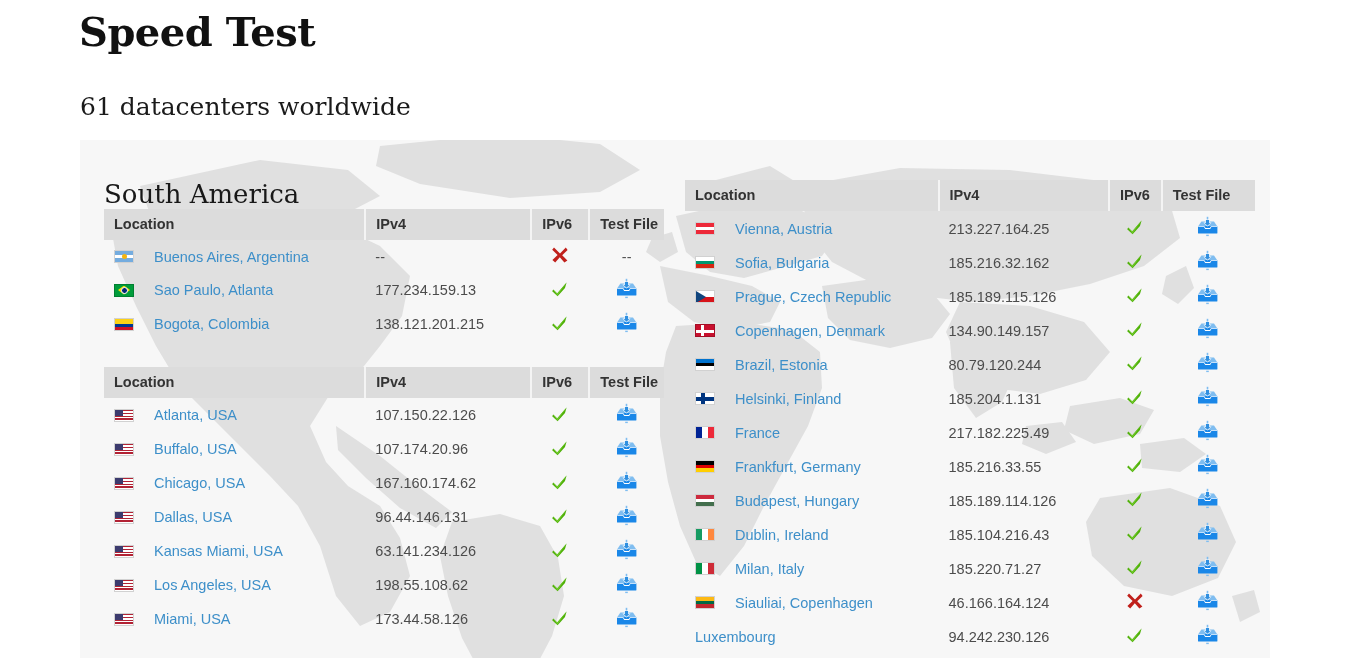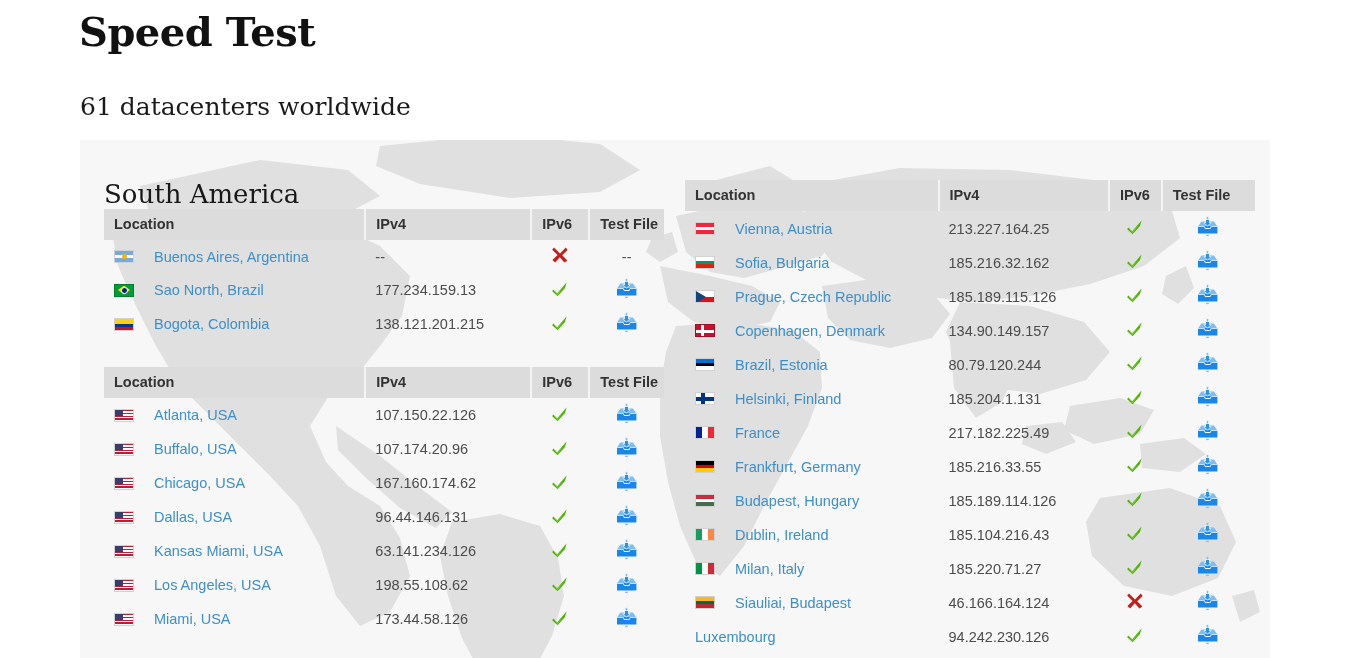--- a/index.html
+++ b/index.html
@@ -329,21 +329,21 @@
                     </svg></span></td>
                 <td class="center"><span class="dash">--</span></td>
               </tr>
               <tr>
                 <td>
                   <span class="loc-cell">
                     <span class="flag" style="background:#009c3b">
                       <span class="fl-br-diamond"></span>
                       <span class="fl-br-circle"></span>
                     </span>
-                    <a href="#">Sao North, Brazil</a>
+                    <a href="#">Sao Paulo, Atlanta</a>
                   </span>
                 </td>
                 <td class="ip-cell">177.234.159.13</td>
                 <td class="center"><span class="chk"><svg width="18" height="18" viewBox="0 0 18 18">
                       <path d="M2.2 9.6 L6.1 13.6 L15.6 2.4 L14.0 8.0 L6.6 16.2 L1.2 11.2 Z" fill="#4eb007"></path>
                       <path d="M2.2 9.6 L6.3 13.4 L15.4 2.6 L6.5 15.8 Z" fill="#6fc72b"></path>
                     </svg></span></td>
                 <td class="center"><span class="dl"><svg width="24" height="22" viewBox="0 0 24 22">
                       <path d="M11.5 0.8 L11.5 7.2" stroke="#7fbdf0" stroke-width="1.6" fill="none"></path>
                       <path d="M2.2 10.2 L5.4 5.6 L18.0 5.6 L21.2 10.2 Z" fill="#7fbdf0"></path>
@@ -883,21 +883,21 @@
                     </svg></span></td>
               </tr>
               <tr>
                 <td>
                   <span class="loc-cell">
                     <span class="flag h3">
                       <i style="background:#fdb913"></i>
                       <i style="background:#006a44"></i>
                       <i style="background:#c1272d"></i>
                     </span>
-                    <a href="#">Siauliai, Budapest</a>
+                    <a href="#">Siauliai, Copenhagen</a>
                   </span>
                 </td>
                 <td class="ip-cell">46.166.164.124</td>
                 <td class="center"><span class="chk"><svg width="18" height="18" viewBox="0 0 18 18">
                       <path d="M3.0 1.6 L9.0 7.4 L14.8 1.4 L16.6 4.0 L11.2 9.2 L16.4 14.6 L13.4 16.6 L8.8 11.2 L4.2 16.4 L1.4 14.0 L6.6 9.0 L1.2 3.8 Z" fill="#c0201b"></path>
                     </svg></span></td>
                 <td class="center"><span class="dl"><svg width="24" height="22" viewBox="0 0 24 22">
                       <path d="M11.5 0.8 L11.5 7.2" stroke="#7fbdf0" stroke-width="1.6" fill="none"></path>
                       <path d="M2.2 10.2 L5.4 5.6 L18.0 5.6 L21.2 10.2 Z" fill="#7fbdf0"></path>
                       <rect x="2.0" y="10.0" width="19.4" height="7.6" rx="0.7" fill="#1a87e8"></rect>

